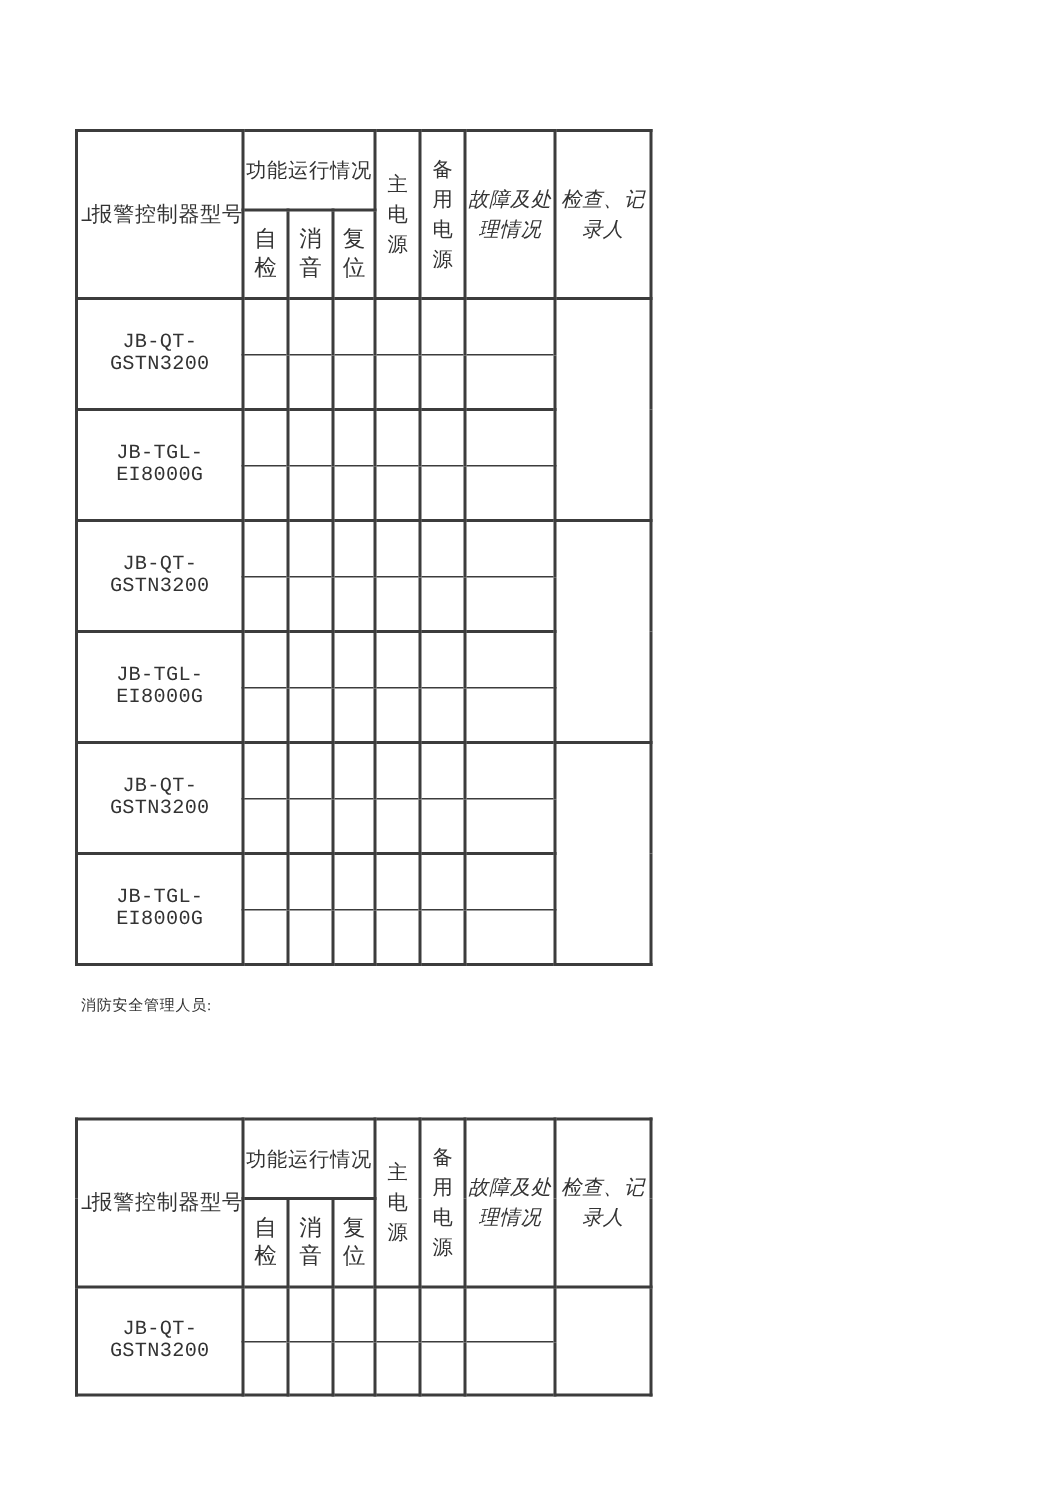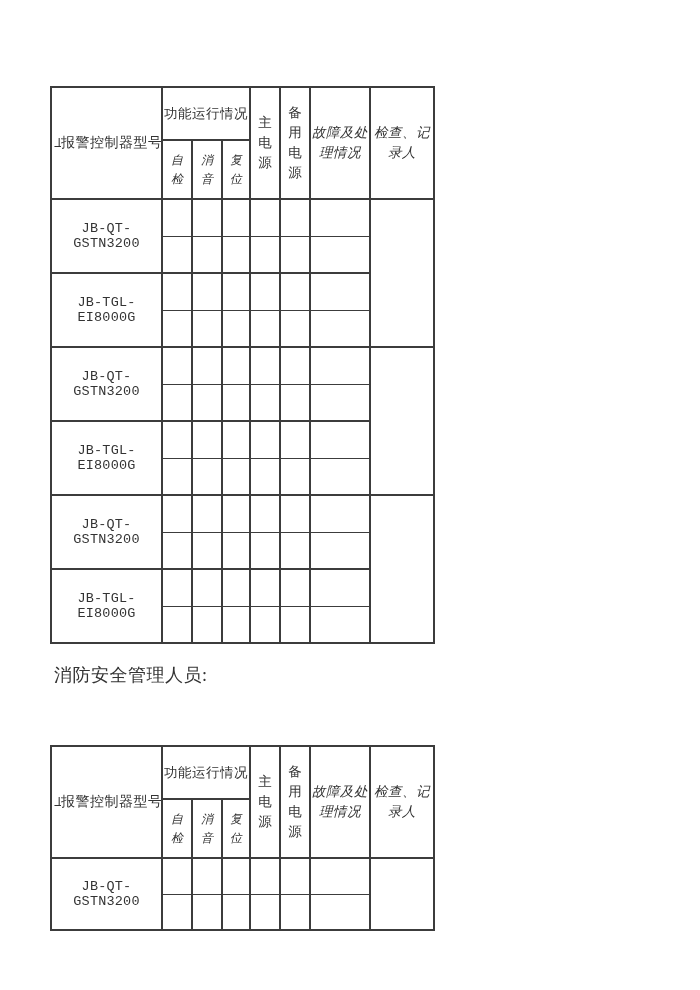--- a/index.html
+++ b/index.html
@@ -19,36 +19,36 @@
   tr.ha{height:53px;}
   tr.hb{height:59px;}
   td.noleft{border-left:none;}
   .mh{display:flex;align-items:center;justify-content:flex-start;margin-left:1px;
       font-size:14px;letter-spacing:0.5px;white-space:nowrap;}
   .clipT{display:inline-block;width:8px;overflow:hidden;font-size:13px;flex:0 0 auto;}
   td.func{font-size:13.5px;letter-spacing:0.5px;}
   .vchars{display:inline-block;width:1em;word-break:break-all;line-height:20px;
           font-size:13.5px;vertical-align:middle;}
   .vchars2{display:inline-block;width:1em;word-break:break-all;line-height:19px;
-           font-size:12px;vertical-align:middle;font-style:italic;}
+           font-size:15px;vertical-align:middle;}
   td.wrapc{font-size:13px;line-height:20px;padding:0 1px;letter-spacing:0.5px;font-style:italic;}
   
   tr.sr{height:37px;}
   tr.sr2{height:36px;}
   td.model{
     font-family:"Liberation Mono","DejaVu Sans Mono",monospace;
     font-size:12px;letter-spacing:0.2px;text-align:center;color:#3a3a3a;margin-top:13px;
   }
   tr.suba td.rec{border-bottom-width:1.5px;}
   tr.subb td.rec{border-top-width:1.5px;}
   tr.gend td.rec{border-bottom-width:2.5px;}
   td.gbot{border-bottom-width:2.5px;}
   td.nobot{border-bottom:none;}
   
-  .note{position:absolute;font-size:18px;letter-spacing:0.5px;color:#333333;white-space:nowrap;}
+  .note{position:absolute;font-size:10px;letter-spacing:0.5px;color:#333333;white-space:nowrap;}
   .clipL{display:inline-block;width:11px;overflow:hidden;vertical-align:bottom;}
   .clipL .inner{display:inline-block;margin-left:-4px;}
 </style>
 </head>
 <body>
 
 <div class="page">
 
   <table class="grid" style="left:50px;top:86px;">
     <colgroup>

